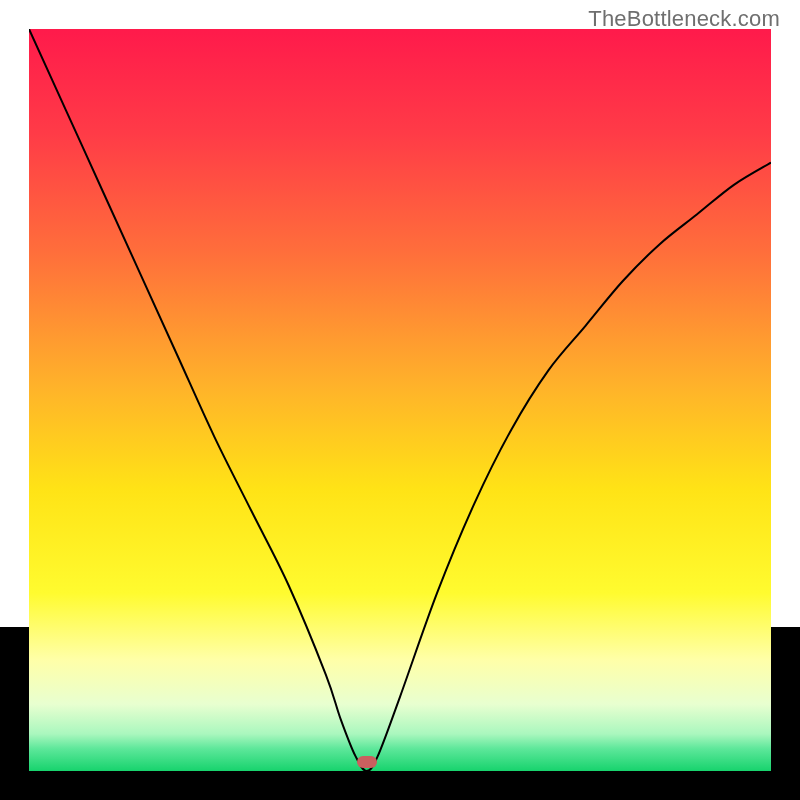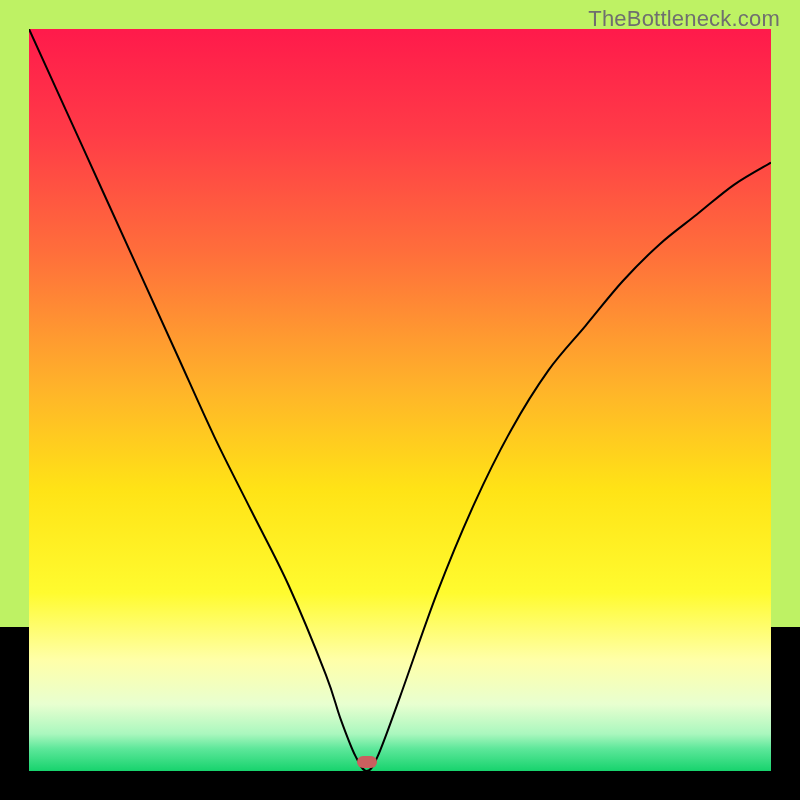--- a/index.html
+++ b/index.html
@@ -7,21 +7,21 @@
     padding: 0;
     width: 800px;
     height: 800px;
     background: #000;
     font-family: Arial, Helvetica, sans-serif;
   }
   .frame {
     position: relative;
     width: 800px;
     height: 627px;
-    background: #bef264;
+    background: #ffffff;
   }
   .plot-area {
     position: absolute;
     left: 29px;
     top: 29px;
     width: 742px;
     height: 742px;
     overflow: hidden;
   }
   .gradient-bg {

